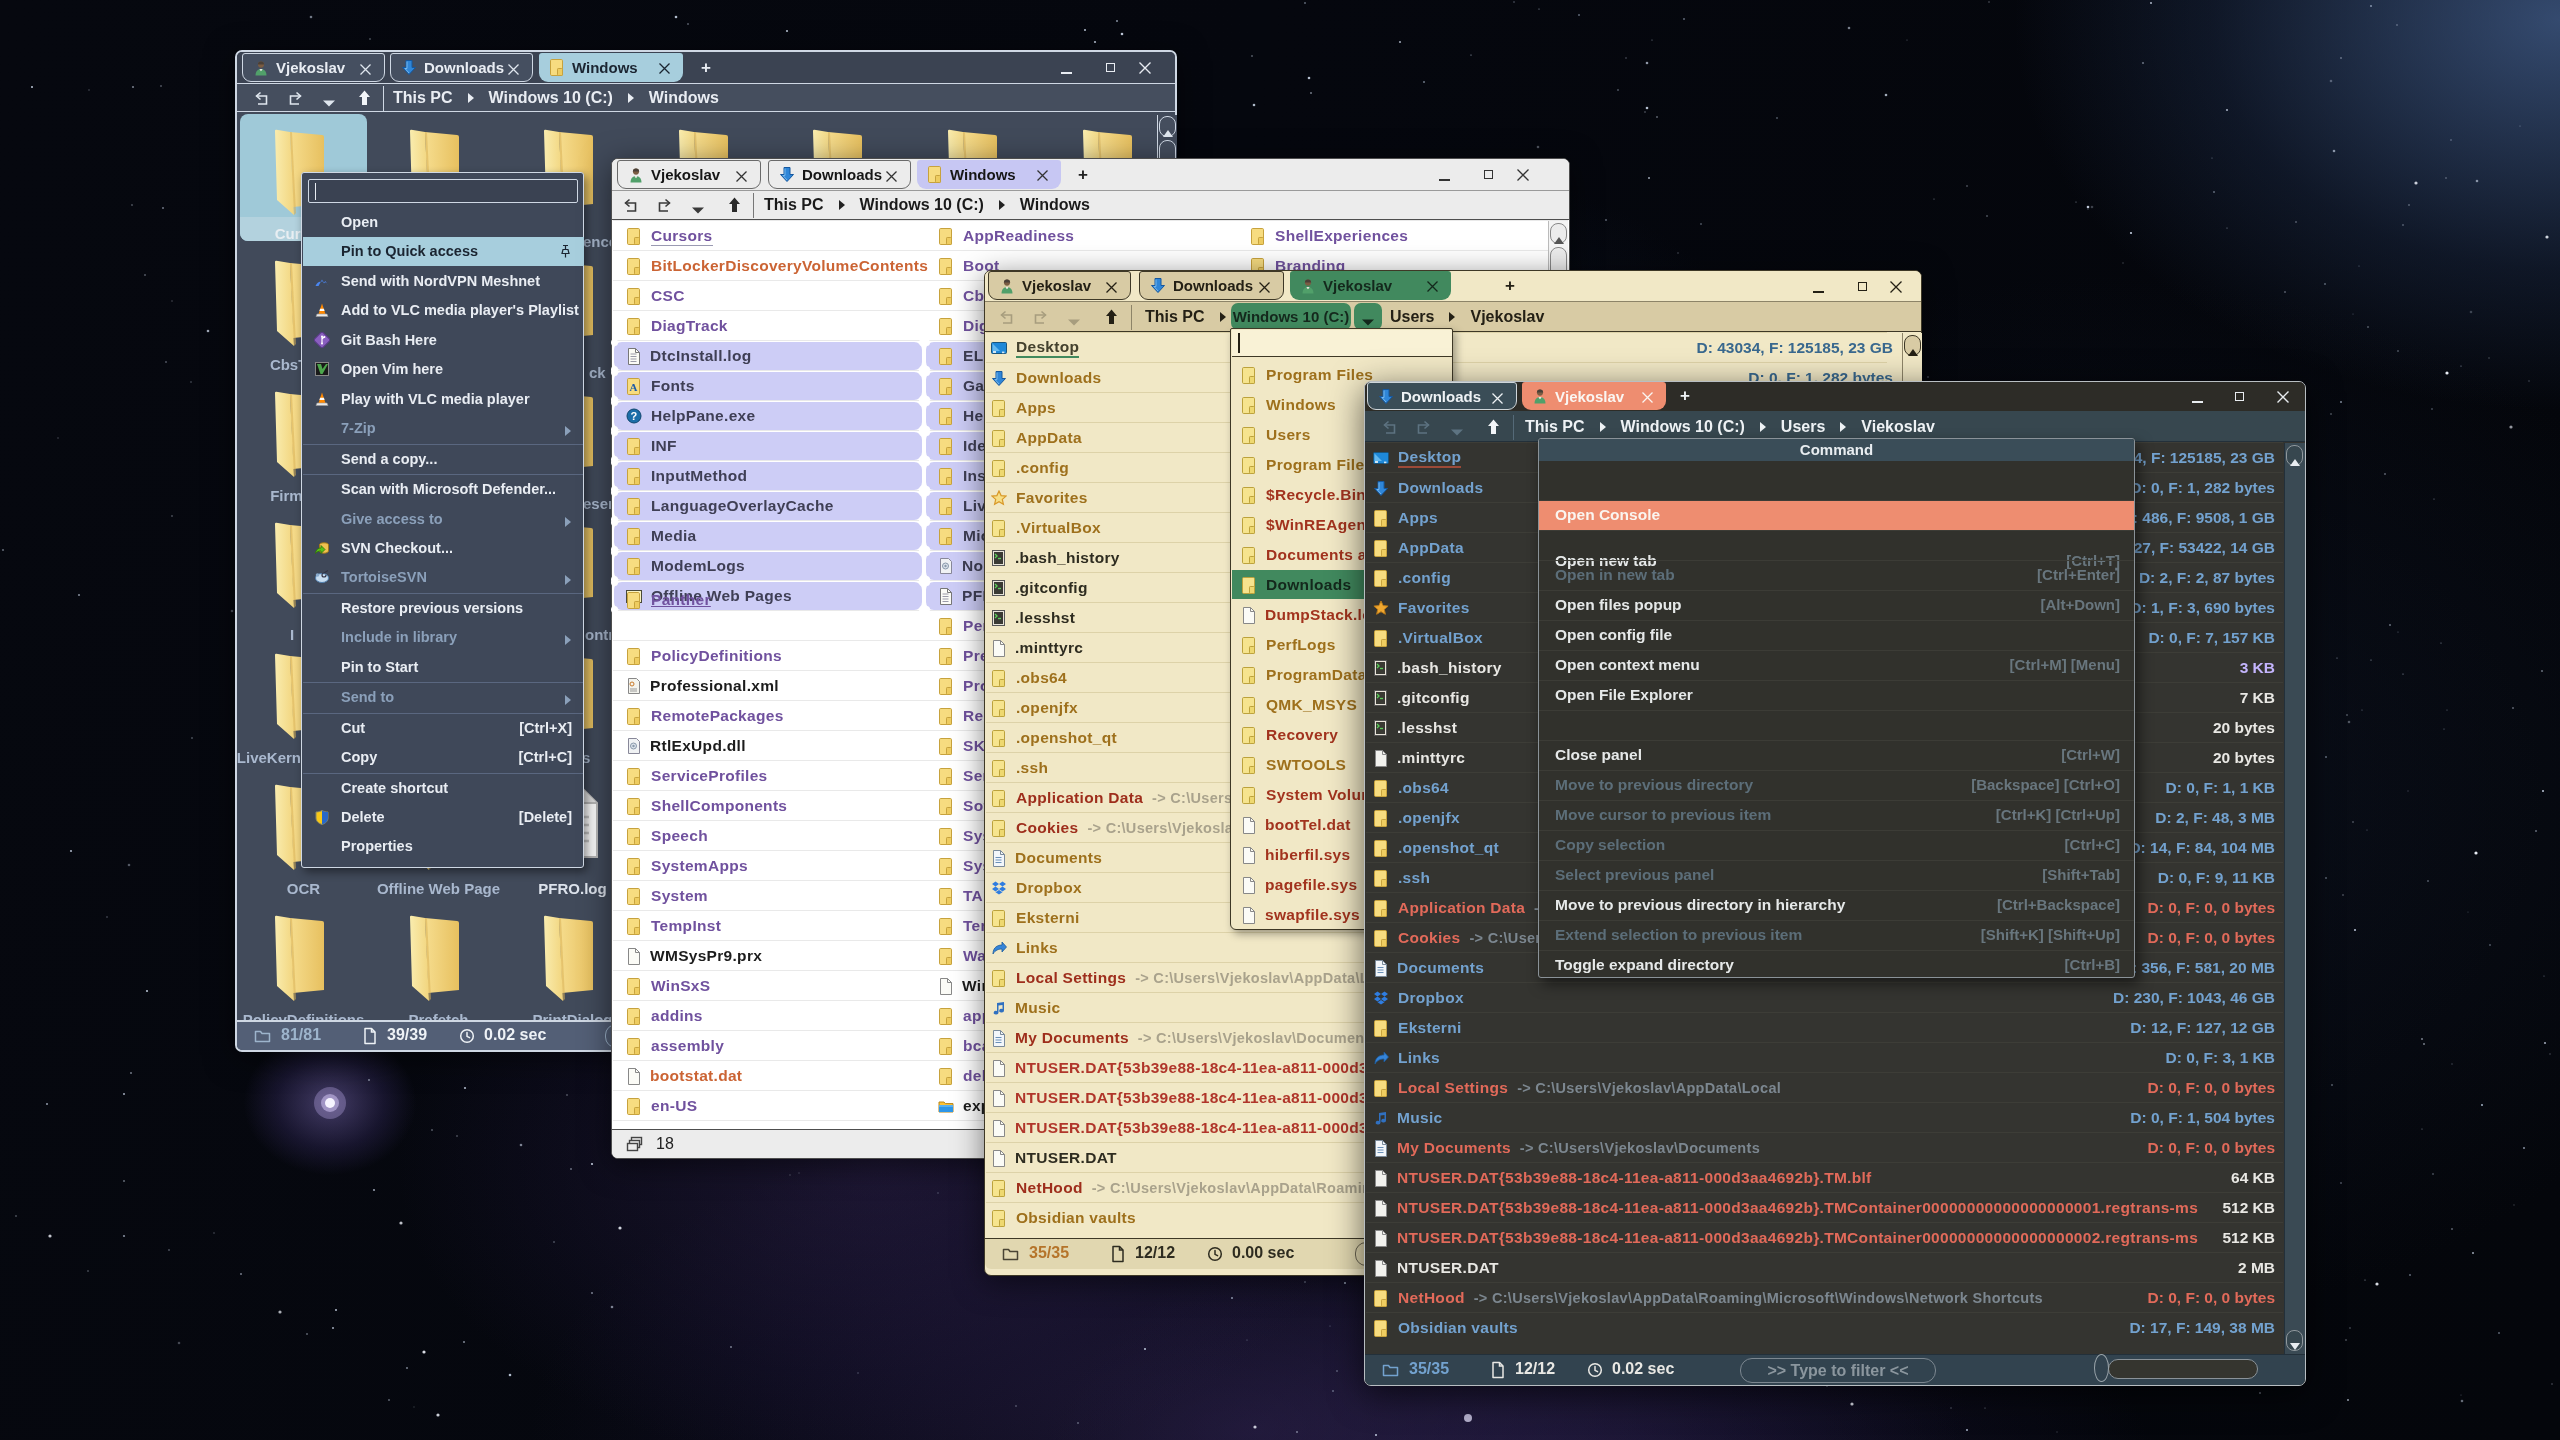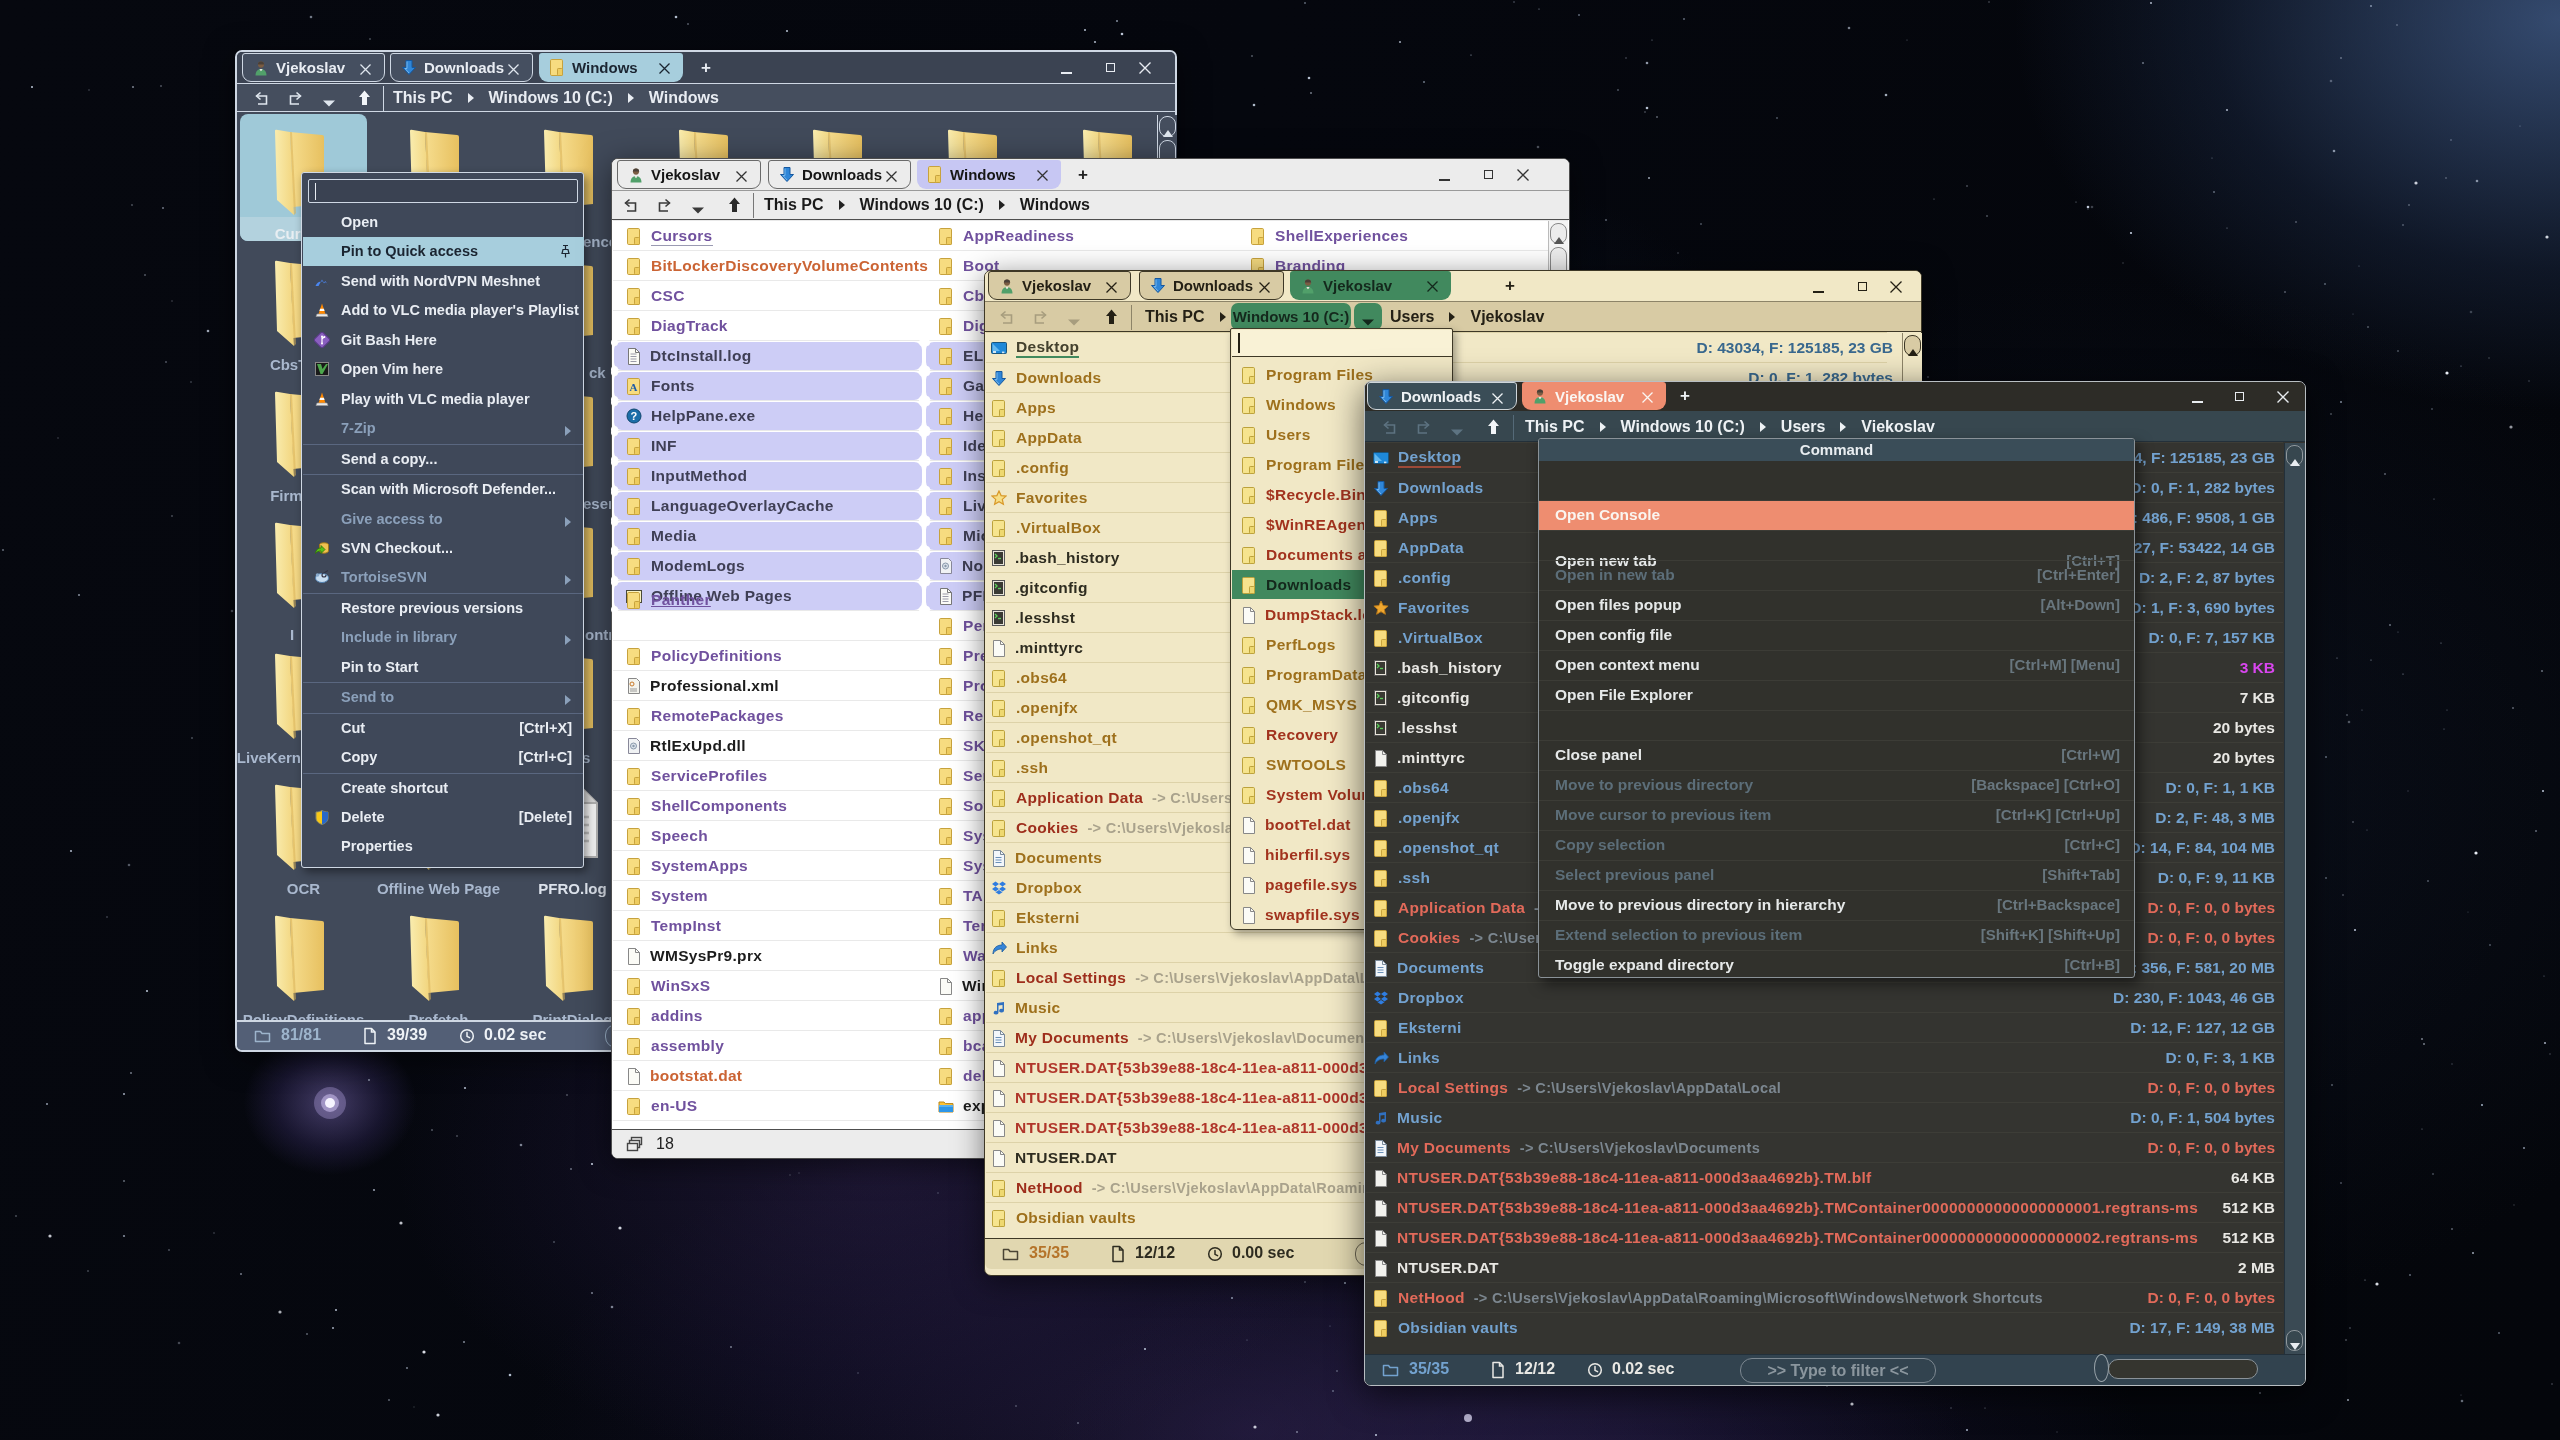--- a/index.html
+++ b/index.html
@@ -2533,21 +2533,21 @@
 <div class="abs" style="left:1px;top:270px;width:917px;height:1px;background:#3d3d37;"></div>
 <div class="row" style="left:8px;top:271px;font-size:15.5px;color:#e9e8e4;">
       <svg style="" width="15" height="18" viewBox="0 0 15 18">
         <rect x="1.5" y="1.5" width="12" height="15" fill="#e8e4da" stroke="#555" stroke-width="1"></rect>
         <rect x="3" y="3" width="9" height="12" fill="#3a3a34"></rect>
         <path d="M4 5 l2 2 -2 2" stroke="#5ad05a" stroke-width="1.3" fill="none"></path>
         <path d="M7 9.5 h3" stroke="#5ad05a" stroke-width="1.3"></path>
       </svg>
       <span style="">.bash_history</span>
     </div>
-<div class="sz" style="right:30px;top:271px;color:#d946ef;font-size:15.5px;">3 KB</div>
+<div class="sz" style="right:30px;top:271px;color:#c4b5fd;font-size:15.5px;">3 KB</div>
 <div class="abs" style="left:1px;top:300px;width:917px;height:1px;background:#3d3d37;"></div>
 <div class="row" style="left:8px;top:301px;font-size:15.5px;color:#e9e8e4;">
       <svg style="" width="15" height="18" viewBox="0 0 15 18">
         <rect x="1.5" y="1.5" width="12" height="15" fill="#e8e4da" stroke="#555" stroke-width="1"></rect>
         <rect x="3" y="3" width="9" height="12" fill="#3a3a34"></rect>
         <path d="M4 5 l2 2 -2 2" stroke="#5ad05a" stroke-width="1.3" fill="none"></path>
         <path d="M7 9.5 h3" stroke="#5ad05a" stroke-width="1.3"></path>
       </svg>
       <span style="">.gitconfig</span>
     </div>

